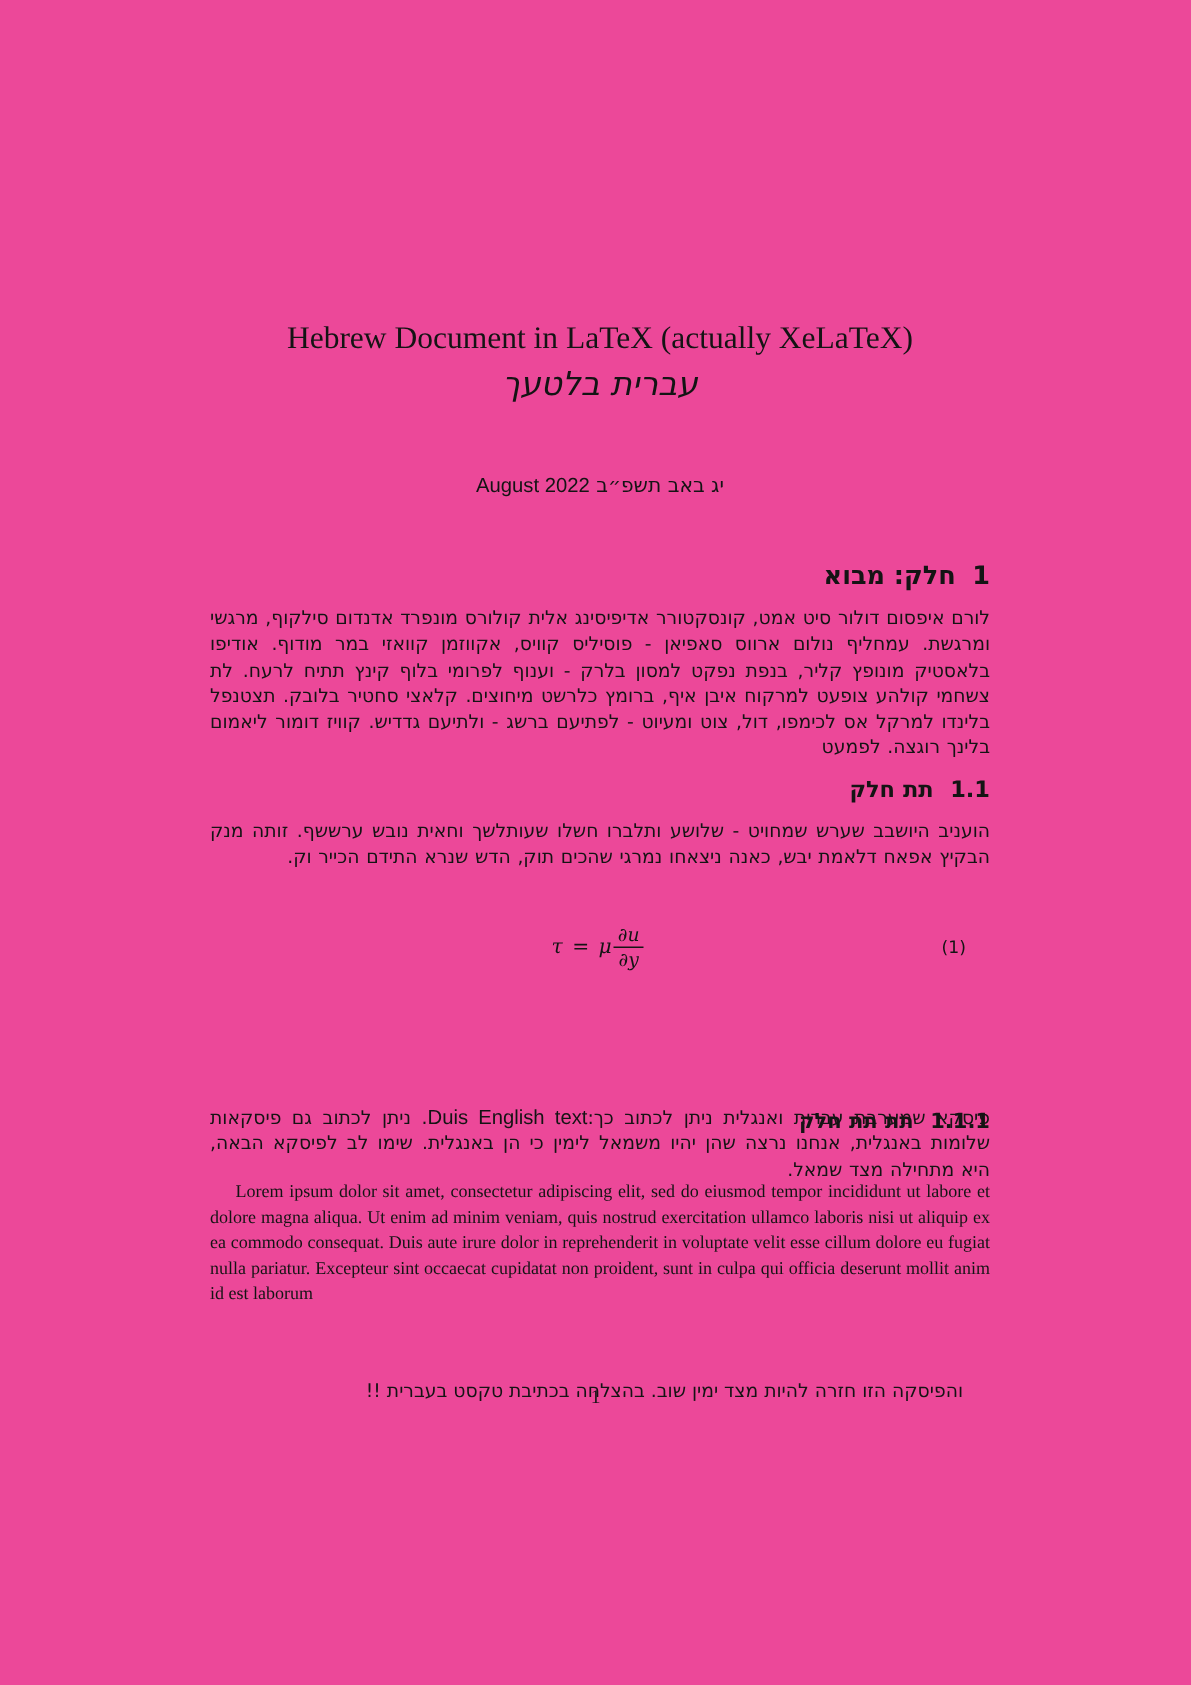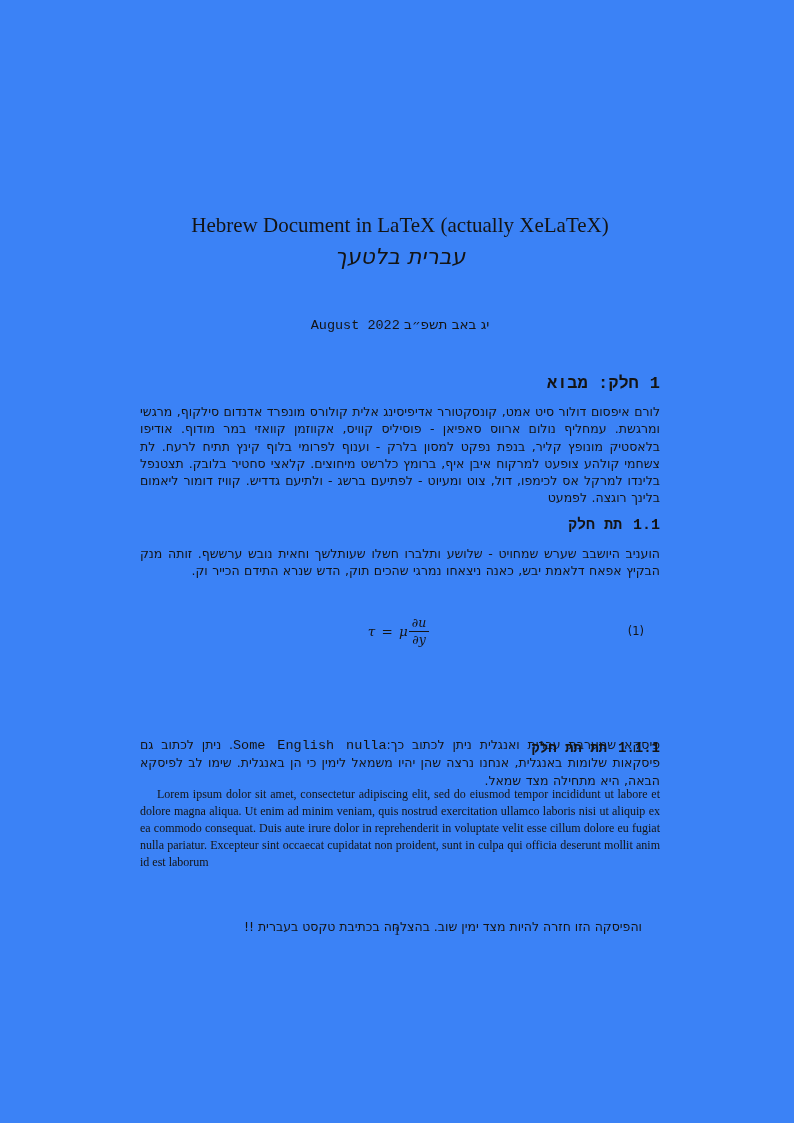--- a/index.html
+++ b/index.html
@@ -6,21 +6,21 @@
   html, body { background: #ffffff; }
   body {
     width: 794px; height: 1123px;
     position: relative;
     font-family: "DejaVu Sans", sans-serif;
     color: #141414;
   }
   .page {
     position: absolute; inset: 0;
     width: 794px; height: 1123px;
-    background: #3b82f6;
+    background: #ec4899;
     overflow: hidden;
   }
   .block { position: absolute; left: 140px; width: 520px; }
 
   
   .title-en {
     top: 212px; text-align: center;
     font-family: "Liberation Serif", serif;
     font-size: 21px; line-height: 27px; font-weight: 400;
   }
@@ -34,21 +34,21 @@
     top: 287px; text-align: center;
     font-size: 14px; direction: rtl;
   }
   .docdate {
     top: 316px; text-align: center;
     font-size: 13.5px; direction: rtl;
   }
   .docdate .latin, .title-en { color: #141414; }
 
   
-  .heading { direction: rtl; font-weight: bold; font-family: Liberation Mono, monospace; }
+  .heading { direction: rtl; font-weight: bold; }
   .h-sec   { top: 374px; font-size: 17px; }
   .h-sub   { top: 517px; font-size: 15px; }
   .h-ssub  { top: 740px; font-size: 14px; }
   .sec-num { margin-left: 11px; }
 
   
   .he {
     direction: rtl;
     text-align: justify;
     font-size: 12.5px;
@@ -58,21 +58,21 @@
   .p-intro { top: 403px; }
   .p-sub   { top: 545px; }
   .p-aftereq { top: 662px; text-indent: 18px; }
   .p-mixed { top: 736px; }
   .p-close {
     top: 918px; text-align: right; text-indent: 18px;
     font-size: 12.5px; line-height: 17px; direction: rtl;
   }
 
   .latin {
-    font-family: Liberation Mono, monospace;
+    font-family: Liberation Sans, sans-serif;
     font-size: 13.5px;
     margin-top: 16px;
   }
 
   
   .p-en {
     top: 786px;
     direction: ltr;
     text-align: justify;
     text-indent: 17px;
@@ -138,21 +138,21 @@
           <span class="num">∂u</span>
           <span class="den">∂y</span>
         </span>
       </span>
     <span class="eq-num">(1)</span>
   </div>
 
 
   <div class="block heading h-ssub"><span class="sec-num">1.1.1</span><span>תת תת חלק</span></div>
 
-  <p class="block he p-mixed"><span>פיסקא שמערבת עברית ואנגלית ניתן לכתוב כך:</span><span class="latin">Some English nulla</span><span>. ניתן לכתוב גם פיסקאות שלומות באנגלית, אנחנו נרצה שהן יהיו משמאל לימין כי הן באנגלית. שימו לב לפיסקא הבאה, היא מתחילה מצד שמאל.</span></p>
+  <p class="block he p-mixed"><span>פיסקא שמערבת עברית ואנגלית ניתן לכתוב כך:</span><span class="latin">Duis English text</span><span>. ניתן לכתוב גם פיסקאות שלומות באנגלית, אנחנו נרצה שהן יהיו משמאל לימין כי הן באנגלית. שימו לב לפיסקא הבאה, היא מתחילה מצד שמאל.</span></p>
 
   <p class="block p-en">Lorem ipsum dolor sit amet, consectetur adipiscing elit, sed do eiusmod tempor incididunt ut labore et dolore magna aliqua. Ut enim ad minim veniam, quis nostrud exercitation ullamco laboris nisi ut aliquip ex ea commodo consequat. Duis aute irure dolor in reprehenderit in voluptate velit esse cillum dolore eu fugiat nulla pariatur. Excepteur sint occaecat cupidatat non proident, sunt in culpa qui officia deserunt mollit anim id est laborum</p>
 
   <p class="block p-close">והפיסקה הזו חזרה להיות מצד ימין שוב. בהצלחה בכתיבת טקסט בעברית !!</p>
 
   <div class="page-num">1</div>
 
 </div>
 
 </body></html>

